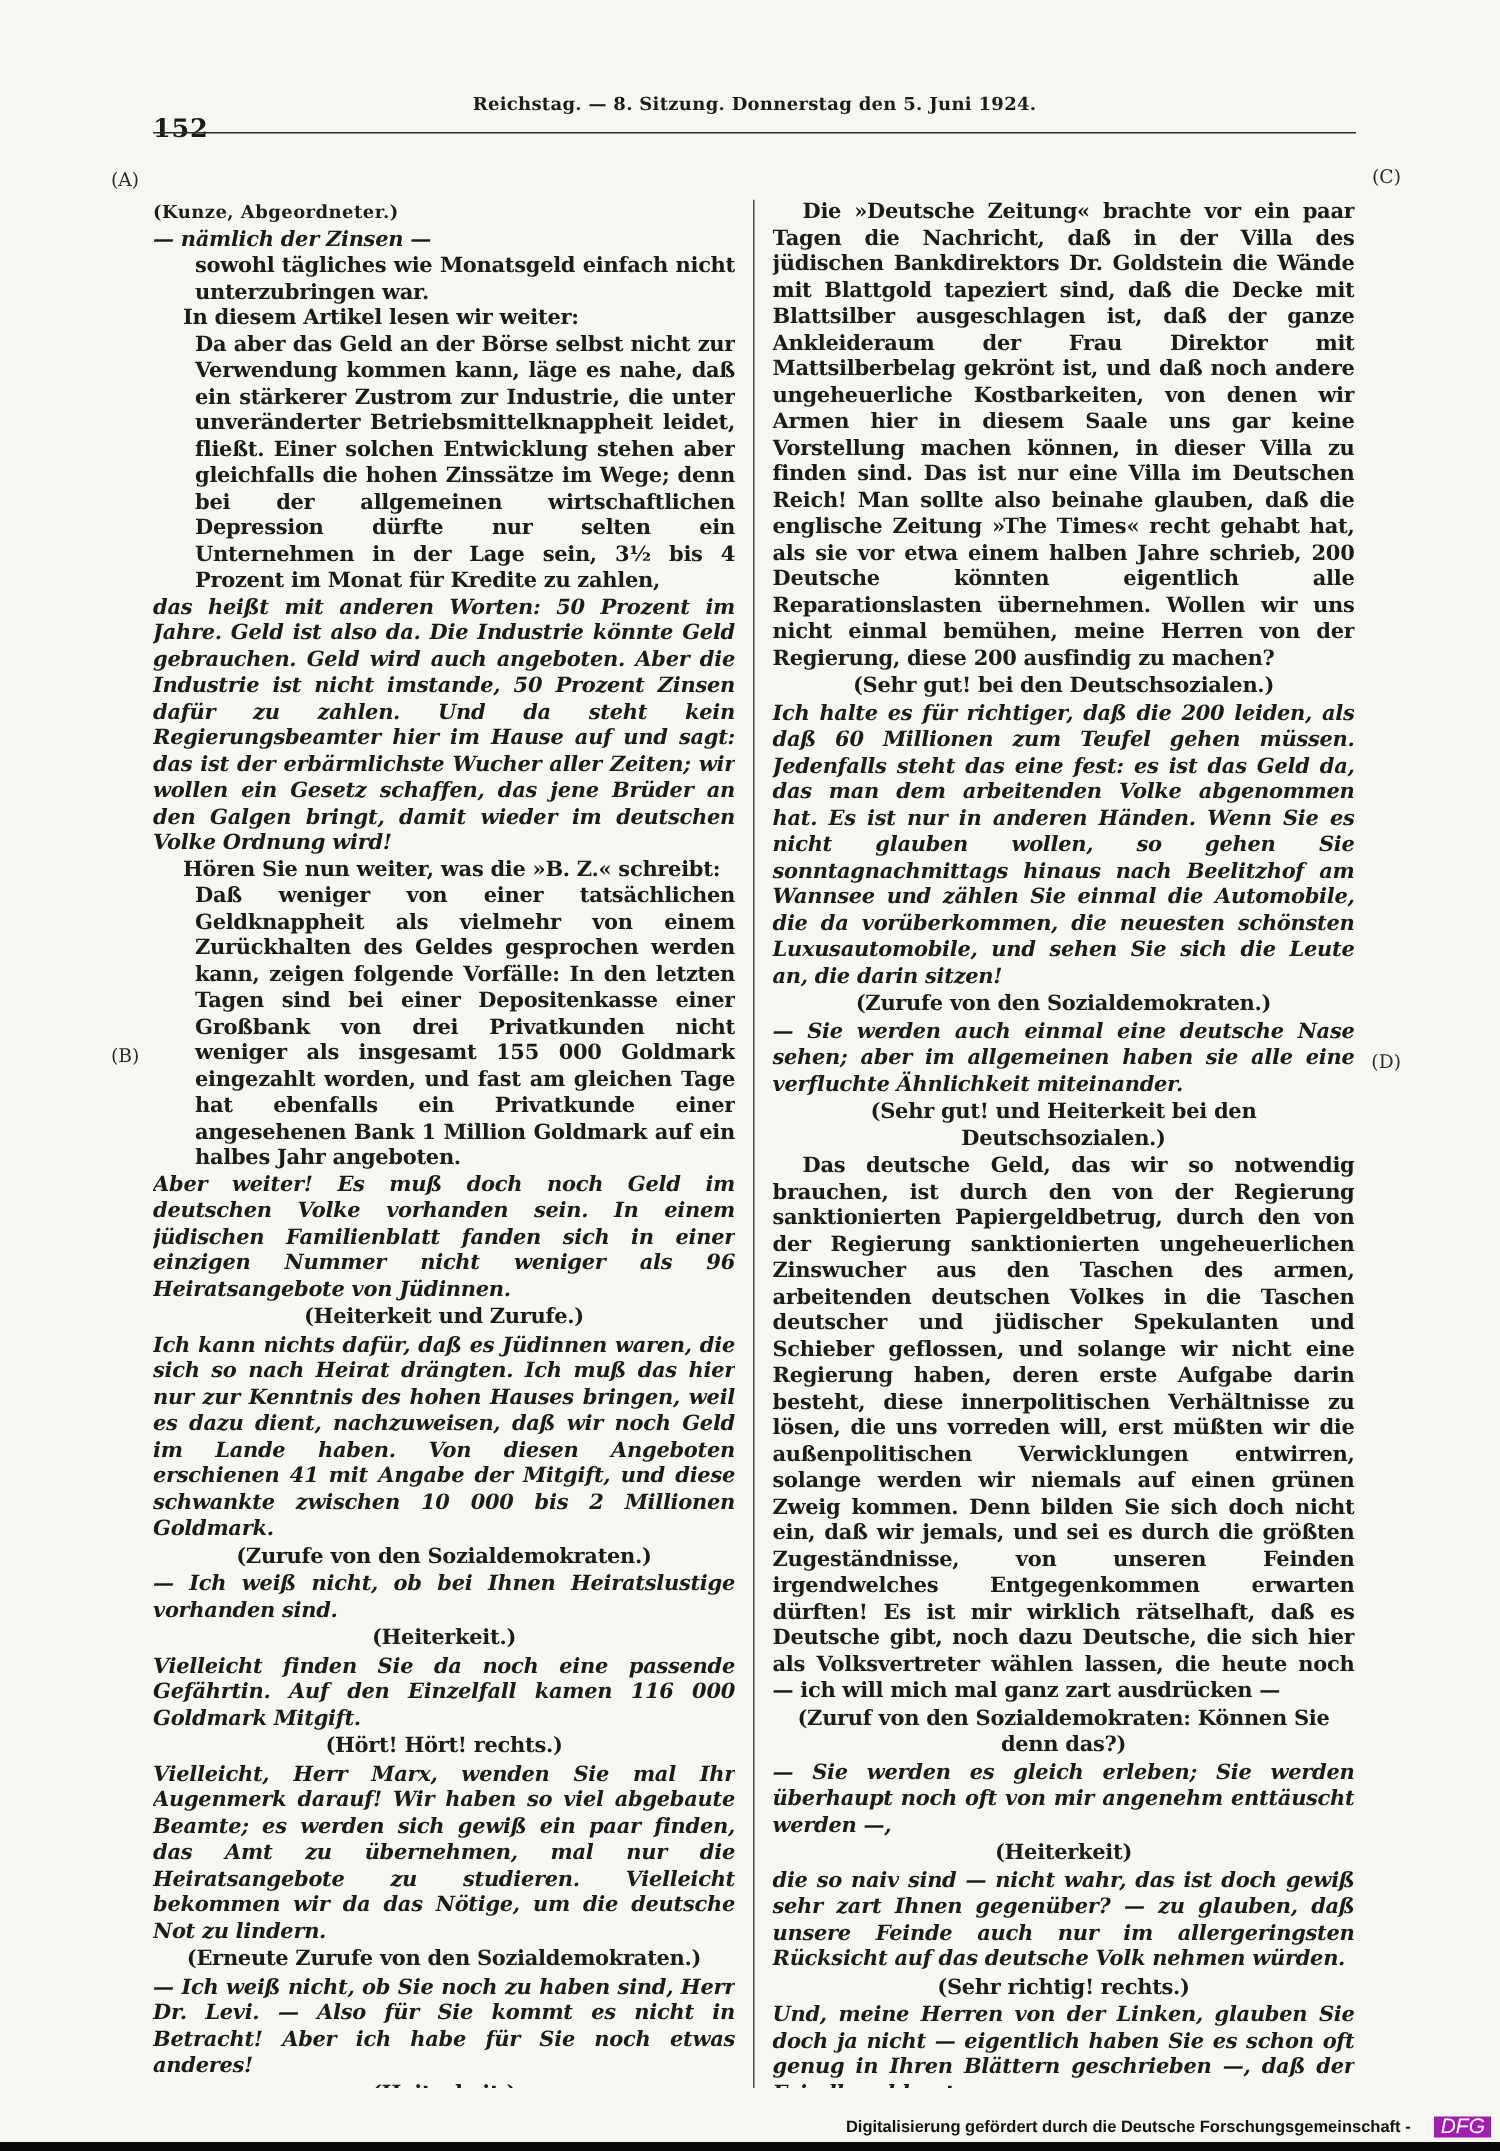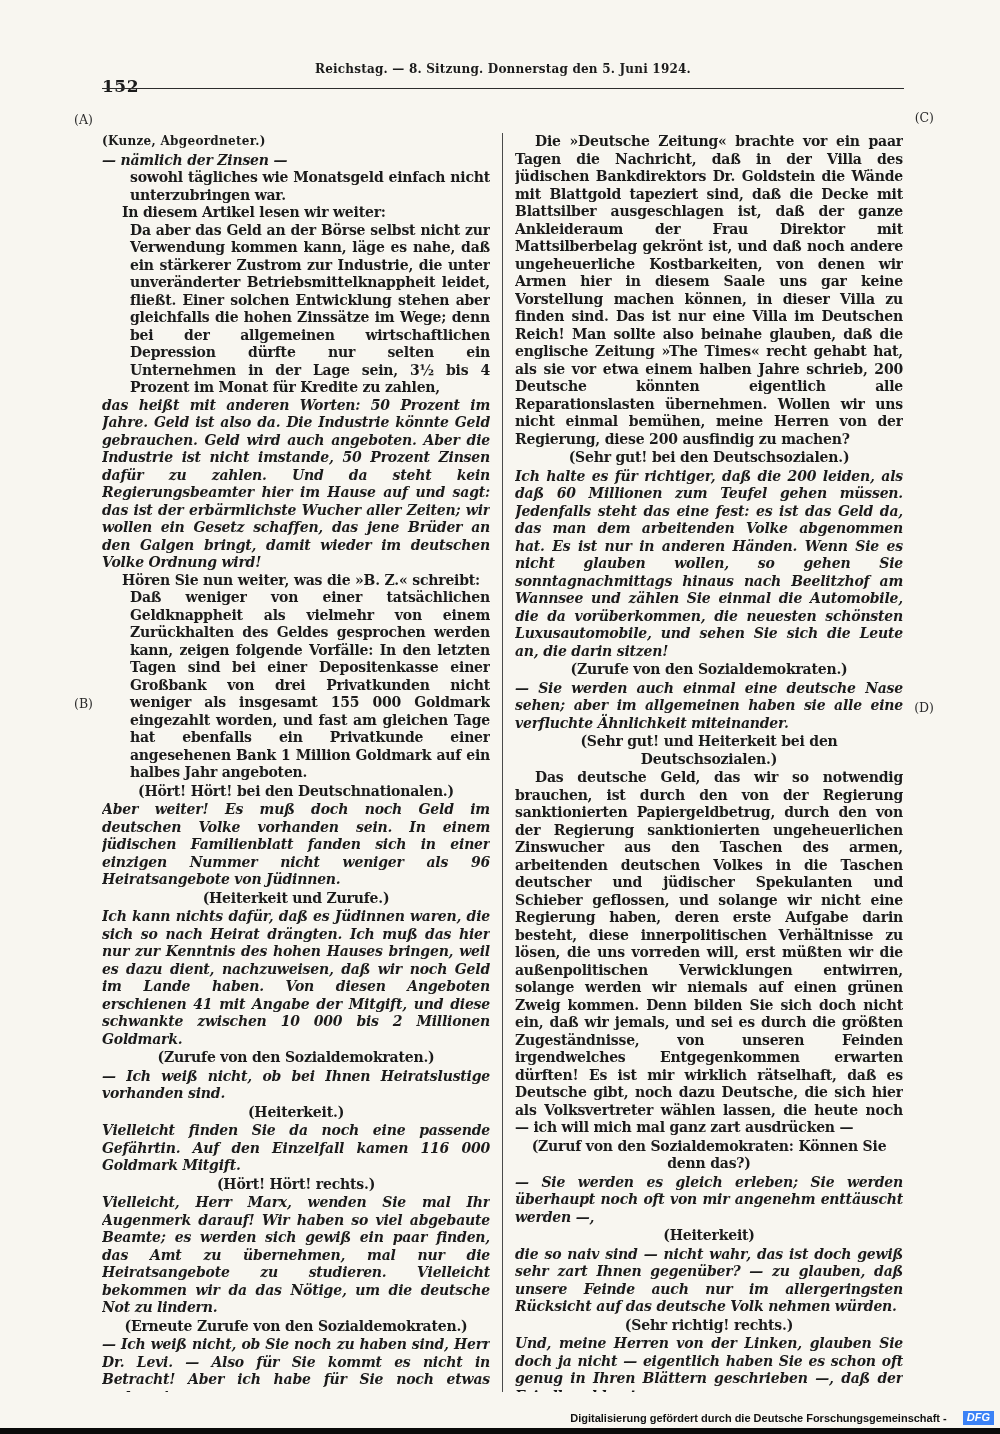--- a/index.html
+++ b/index.html
@@ -84,26 +84,26 @@
   }
   
   .footer {
     position: absolute; right: 6px; bottom: 9px;
     display: flex; align-items: center; gap: 16px;
     font-family: "Liberation Sans", sans-serif;
     font-size: 11px; color: #111;
     font-weight: bold;
   }
   .dfg {
-    background: #3b82f6;
+    background: #a21caf;
     color: #ffffff;
-    font-weight: bold;
+    font-weight: normal;
     font-style: italic;
     padding: 0 4px 1px 4px;
-    font-size: 11px;
+    font-size: 14px;
     line-height: 13px;
   }
   .bottom-bar {
     position: absolute; left: 0; right: 0; bottom: 0;
     height: 6px;
     background: #0a0a0a;
   }
 </style>
 </head>
 <body>
@@ -124,21 +124,20 @@
   <div class="columns">
     <div class="col" id="col-left">
         <p class="blk-speaker">(Kunze, Abgeordneter.)</p>
         <p class="blk-pn">— nämlich der Zinsen —</p>
         <p class="blk-pq">sowohl tägliches wie Monatsgeld einfach nicht unterzubringen war.</p>
         <p class="blk-p">In diesem Artikel lesen wir weiter:</p>
         <p class="blk-pq">Da aber das Geld an der Börse selbst nicht zur Verwendung kommen kann, läge es nahe, daß ein stärkerer Zustrom zur Industrie, die unter unveränderter Betriebsmittelknappheit leidet, fließt. Einer solchen Entwicklung stehen aber gleichfalls die hohen Zinssätze im Wege; denn bei der allgemeinen wirtschaftlichen Depression dürfte nur selten ein Unternehmen in der Lage sein, 3½ bis 4 Prozent im Monat für Kredite zu zahlen,</p>
         <p class="blk-pn">das heißt mit anderen Worten: 50 Prozent im Jahre. Geld ist also da. Die Industrie könnte Geld gebrauchen. Geld wird auch angeboten. Aber die Industrie ist nicht imstande, 50 Prozent Zinsen dafür zu zahlen. Und da steht kein Regierungsbeamter hier im Hause auf und sagt: das ist der erbärmlichste Wucher aller Zeiten; wir wollen ein Gesetz schaffen, das jene Brüder an den Galgen bringt, damit wieder im deutschen Volke Ordnung wird!</p>
         <p class="blk-p">Hören Sie nun weiter, was die »B. Z.« schreibt:</p>
         <p class="blk-pq">Daß weniger von einer tatsächlichen Geldknappheit als vielmehr von einem Zurückhalten des Geldes gesprochen werden kann, zeigen folgende Vorfälle: In den letzten Tagen sind bei einer Depositenkasse einer Großbank von drei Privatkunden nicht weniger als insgesamt 155 000 Goldmark eingezahlt worden, und fast am gleichen Tage hat ebenfalls ein Privatkunde einer angesehenen Bank 1 Million Goldmark auf ein halbes Jahr angeboten.</p>
-        <p class="blk-c">(Hört! Hört! bei den Deutschnationalen.)</p>
         <p class="blk-pn">Aber weiter! Es muß doch noch Geld im deutschen Volke vorhanden sein. In einem jüdischen Familienblatt fanden sich in einer einzigen Nummer nicht weniger als 96 Heiratsangebote von Jüdinnen.</p>
         <p class="blk-c">(Heiterkeit und Zurufe.)</p>
         <p class="blk-pn">Ich kann nichts dafür, daß es Jüdinnen waren, die sich so nach Heirat drängten. Ich muß das hier nur zur Kenntnis des hohen Hauses bringen, weil es dazu dient, nachzuweisen, daß wir noch Geld im Lande haben. Von diesen Angeboten erschienen 41 mit Angabe der Mitgift, und diese schwankte zwischen 10 000 bis 2 Millionen Goldmark.</p>
         <p class="blk-c">(Zurufe von den Sozialdemokraten.)</p>
         <p class="blk-pn">— Ich weiß nicht, ob bei Ihnen Heiratslustige vorhanden sind.</p>
         <p class="blk-c">(Heiterkeit.)</p>
         <p class="blk-pn">Vielleicht finden Sie da noch eine passende Gefährtin. Auf den Einzelfall kamen 116 000 Goldmark Mitgift.</p>
         <p class="blk-c">(Hört! Hört! rechts.)</p>
         <p class="blk-pn">Vielleicht, Herr Marx, wenden Sie mal Ihr Augenmerk darauf! Wir haben so viel abgebaute Beamte; es werden sich gewiß ein paar finden, das Amt zu übernehmen, mal nur die Heiratsangebote zu studieren. Vielleicht bekommen wir da das Nötige, um die deutsche Not zu lindern.</p>
         <p class="blk-c">(Erneute Zurufe von den Sozialdemokraten.)</p>

